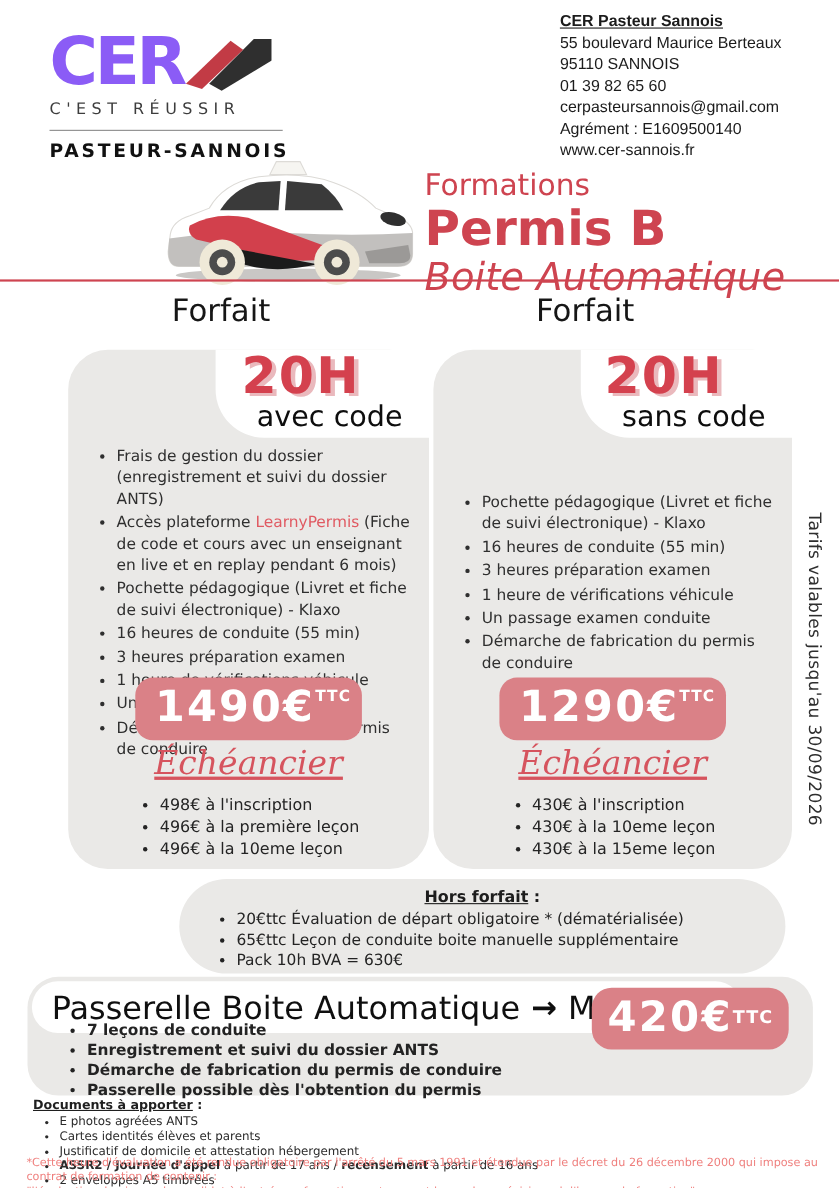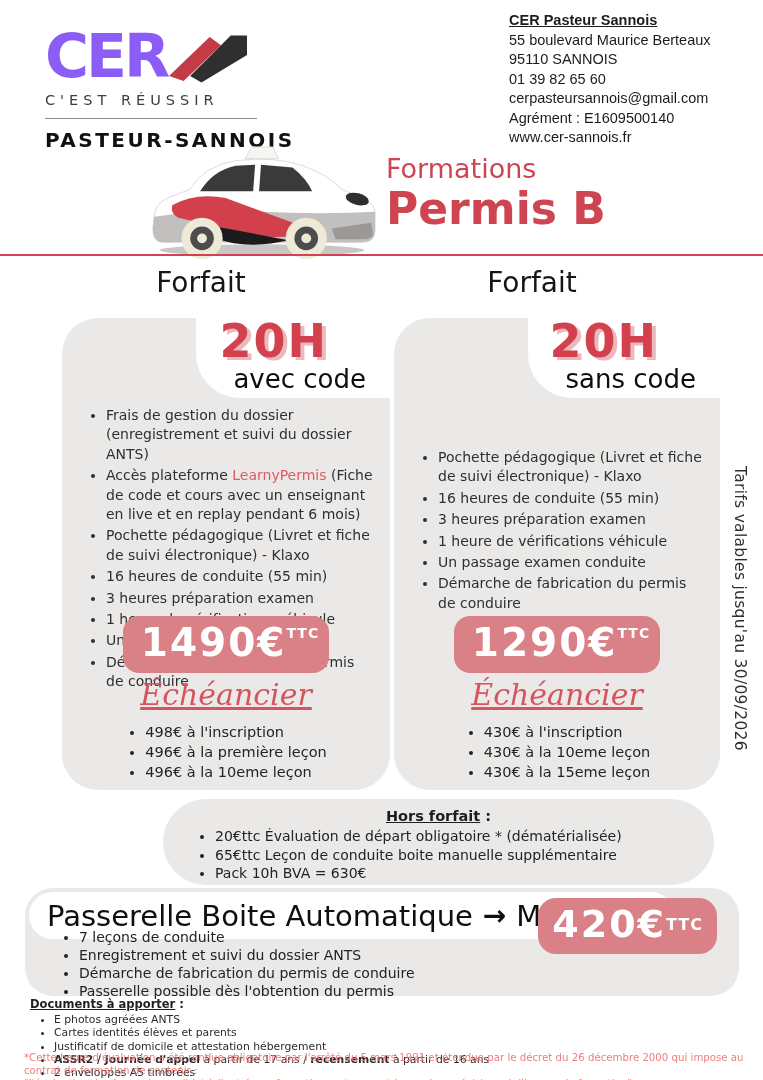--- a/index.html
+++ b/index.html
@@ -8,21 +8,21 @@
     position:relative; width:763px; height:1080px; background:#ffffff;
     font-family:"DejaVu Sans", sans-serif; overflow:hidden; margin:0 auto;
   }
   
   .logo { position:absolute; left:45px; top:28px; width:218px; }
   .logo-row { display:flex; align-items:flex-start; }
   .logo-brand { font-size:60px; font-weight:bold; color:#8b5cf6; letter-spacing:-3px; line-height:0.95; }
   .logo-swoosh { margin-left:2px; margin-top:4px; }
   .logo-tagline { margin-top:6px; font-size:14.5px; letter-spacing:5px; color:#3d3d3d; white-space:nowrap; }
   .logo-divider { border:none; border-top:1.5px solid #8a8a8a; margin:10px 0 9px 0; width:212px; }
-  .logo-location { font-size:20px; font-weight:bold; letter-spacing:2.5px; color:#111; white-space:nowrap; }
+  .logo-location { font-size:17px; font-weight:bold; letter-spacing:2.5px; color:#111; white-space:nowrap; }
 
   .contact { position:absolute; left:509px; top:11px; font-family:"Liberation Sans", sans-serif;
              font-size:14.5px; line-height:19.5px; color:#1c1c1c; }
   .contact-name { font-weight:bold; text-decoration:underline; }
 
   
   .car { position:absolute; left:138px; top:144px; }
   .hero-title { position:absolute; left:386px; top:155px; color:#CE4450; }
   .hero-line1 { font-size:27px; font-weight:500; line-height:1.05; }
   .hero-line2 { font-size:44px; font-weight:600; line-height:1.05; margin-top:3px; }
@@ -70,21 +70,21 @@
                font-weight:500; color:#232323; }
 
   
   .pass { position:absolute; left:25px; top:888px; width:714px; height:108px;
           background:#EAE9E7; border-radius:28px; }
   .pass-pill { position:absolute; top:4px; left:4px; height:47px; background:#ffffff;
                border-radius:26px; display:flex; align-items:center; padding:0 26px 0 18px;
                font-size:29px; font-weight:500; color:#0f0f0f; white-space:nowrap; }
   .pass-arrow { font-weight:700; font-size:28px; margin:0 10px; }
   .pass ul { position:absolute; left:38px; top:40px; padding-left:16px; font-size:14px;
-             line-height:18px; color:#232323; font-weight:400; }
+             line-height:18px; color:#232323; font-weight:700; }
   .badge-420 { position:absolute; top:10px; right:22px; background:#DA8187; color:#fff;
                border-radius:18px; padding:4px 14px 8px 14px; font-size:38px; font-weight:800;
                letter-spacing:2px; }
   .badge-420 .ttc { font-size:16px; letter-spacing:1px; vertical-align:7px; }
 
   
   .docs { position:absolute; left:30px; top:997px; color:#1f1f1f; }
   .docs-title { font-size:11.5px; font-weight:600; }
   .docs-title .u { text-decoration:underline;text-align:right; }
   .docs ul { margin-top:2px; padding-left:16px; margin-left:8px; font-size:10.8px;
@@ -140,20 +140,21 @@
       <circle cx="170" cy="96" r="21" fill="#efe9d8"></circle>
       <circle cx="170" cy="96" r="12" fill="#4c4c4c"></circle>
       <circle cx="170" cy="96" r="5" fill="#efe9d8"></circle>
     </g>
     <path d="M196,86 L236,80 L238,90 Q238,97 228,97 L200,97 Z" fill="#9b9997"></path>
   </svg>
 
   <div class="hero-title">
     <div class="hero-line1">Formations</div>
     <div class="hero-line2">Permis B</div>
+    <div class="hero-line3">Boite Automatique</div>
   </div>
   <div class="red-rule"></div>
 
   <div class="forfait-heading left">Forfait</div>
   <div class="card left">
     <div class="notch"></div>
     <div class="hours">20H</div>
     <div class="variant">avec code</div>
     <ul class="features">
       <li>Frais de gestion du dossier (enregistrement et suivi du dossier ANTS)</li>

